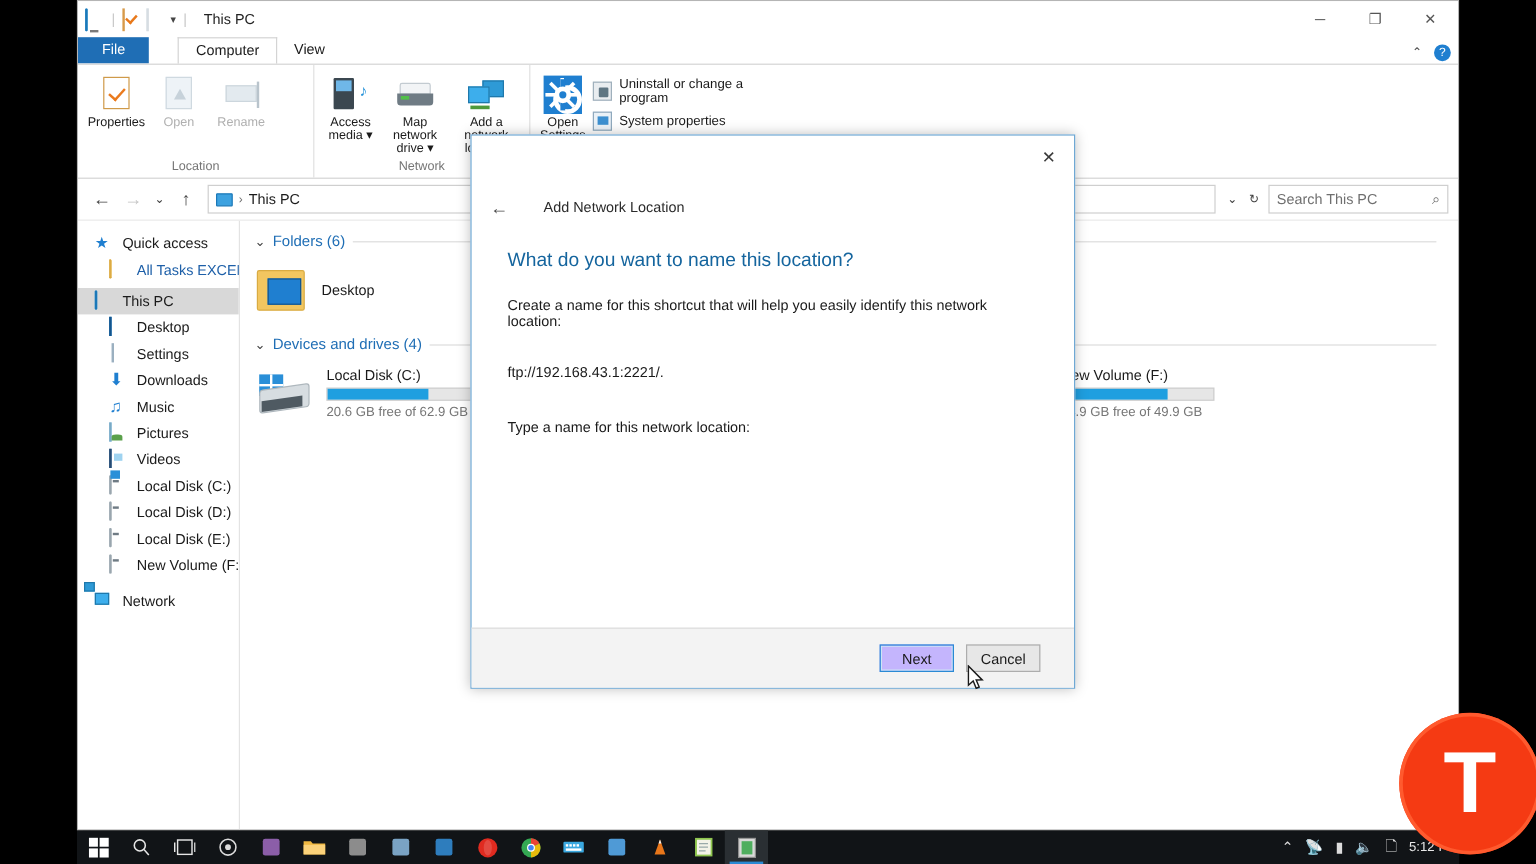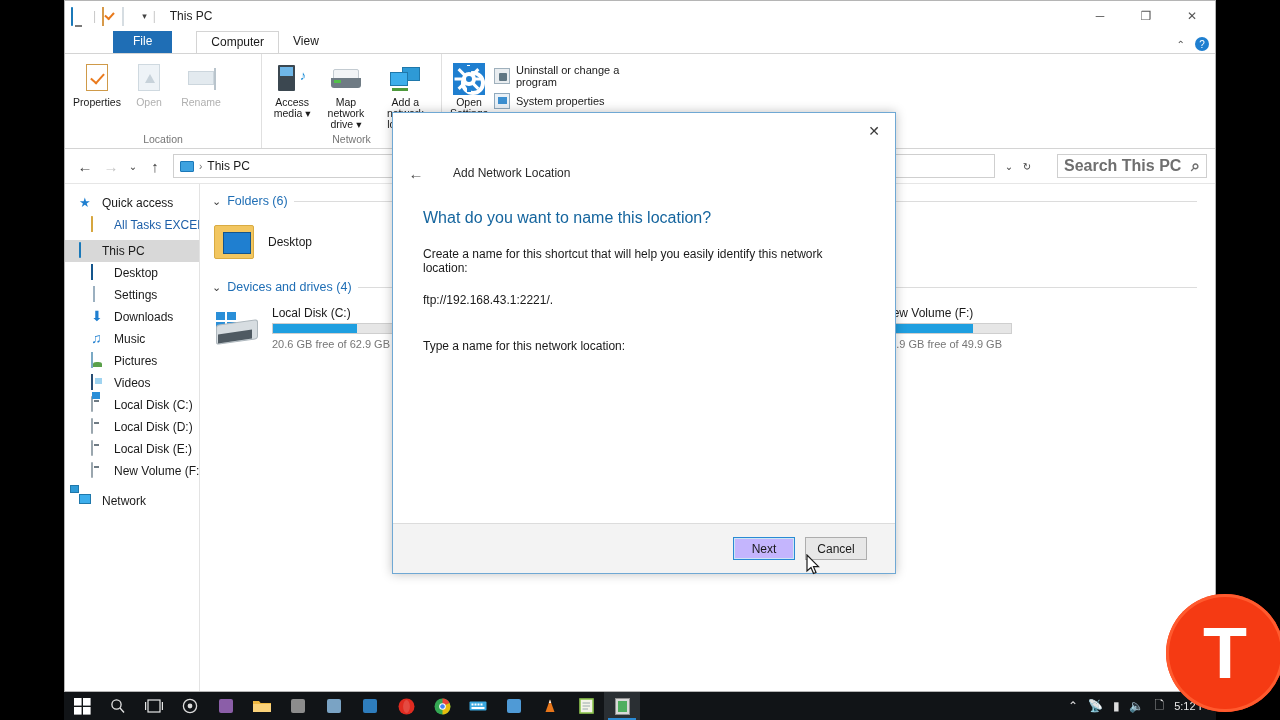--- a/index.html
+++ b/index.html
@@ -34,21 +34,21 @@
   .qat .chev { font-size:9px; color:#444; }
   .title-text { font-size:12px; color:#222; margin-left:8px; }
 
   .wincontrols { position:absolute; right:0; top:0; display:flex; height:30px; }
   .wincontrols div {
     width:46px; height:30px; display:flex; align-items:center; justify-content:center;
     font-size:12px; color:#555;
   }
 
   
-  .ribbon-tabs { height:22px; display:flex; align-items:flex-end; position:relative; background:#fff; flex:0 0 22px;padding-left:48px;}
+  .ribbon-tabs { height:22px; display:flex; align-items:flex-end; position:relative; background:#fff; flex:0 0 22px;}
   .rtab { font-size:12px; padding:3px 14px 4px 14px; color:#1a1a1a; line-height:15px; }
   .rtab.file { background:#1f6eb5; color:#fff; padding:3px 20px 4px 20px; }
   .rtab.active { background:#fff; border:1px solid #d4d4d4; border-bottom:none; position:relative; top:1px;margin-left:24px;}
   .ribbon-right { position:absolute; right:6px; bottom:2px; display:flex; align-items:center; gap:10px;}
   .caret-up { font-size:10px; color:#4b4b4b; }
   .help-btn { width:14px;height:14px;border-radius:50%;background:#1f7fd0;color:#fff;font-size:10px;
               display:flex;align-items:center;justify-content:center; }
 
   
   .ribbon {
@@ -109,21 +109,21 @@
   .navbtn.small { width:16px; font-size:10px; }
   .crumbs {
     flex:1; height:24px; border:1px solid #cfcfcf; background:#fff; display:flex; align-items:center;
     gap:5px; padding:0 6px; font-size:12px; color:#1a1a1a; margin:0 4px;
   }
   .crumbs .ico-pc { width:14px;height:11px; }
   .crumbs .sep { color:#6d6d6d; font-size:10px; }
   .addr-right { display:flex; align-items:center; gap:2px; }
   .searchbox {
     width:150px;height:24px;border:1px solid #cfcfcf;background:#fff;display:flex;align-items:center;
-    justify-content:space-between;padding:0 6px;font-size:16px;color:#6f6f6f;margin-left:20px;font-weight:bold;
+    justify-content:space-between;padding:0 6px;font-size:12px;color:#6f6f6f;margin-left:2px;
   }
 
   
   .content { flex:1; display:flex; min-height:0; border-top:1px solid #e6e6e6; }
   .nav {
     width:135px; flex:0 0 135px; background:#fff; border-right:1px solid #e3e3e3;
     padding-top:8px; font-size:12px; color:#1a1a1a; overflow:hidden;
   }
   .navitem { display:flex; align-items:center; gap:7px; height:22px; padding-left:14px; white-space:nowrap; }
   .navitem.indent { padding-left:26px; }
@@ -184,21 +184,21 @@
     display:flex; flex-direction:column; z-index:40;
   }
   .dlg-top { height:46px; position:relative; flex:0 0 46px; }
   .dlg-close { position:absolute; right:6px; top:6px; width:30px;height:24px;display:flex;
                align-items:center;justify-content:center;font-size:14px;color:#3a3a3a; }
   .dlg-nav { display:flex; align-items:center; height:28px; padding-left:14px; gap:28px; flex:0 0 28px;}
   .dlg-back { font-size:15px; color:#4a4a4a; width:18px; text-align:center; }
   .dlg-title { font-size:12px; color:#2b2b2b; }
   .dlg-body { flex:1; padding:22px 30px 0 30px; }
   .dlg-h1 { font-size:16px; color:#15659e; margin-bottom:20px; }
-  .dlg-p { font-size:12px; color:#1a1a1a; margin-bottom:18px; }
+  .dlg-p { font-size:12px; color:#1a1a1a; margin-bottom:28px; }
   .dlg-p.path { margin-bottom:32px; }
   .dlg-lbl { font-size:12px; color:#1a1a1a; margin-bottom:7px; }
   .dlg-input {
     width:444px; height:24px; border:1px solid #3c9ad9; background:#fff;
     font-size:12px; color:#1a1a1a; padding:0 6px; font-family:"Liberation Sans", sans-serif;
   }
   .dlg-foot {
     flex:0 0 50px; border-top:1px solid #dcdcdc; background:#f3f3f3;
     display:flex; align-items:center; justify-content:flex-end; gap:10px; padding-right:28px;
   }

